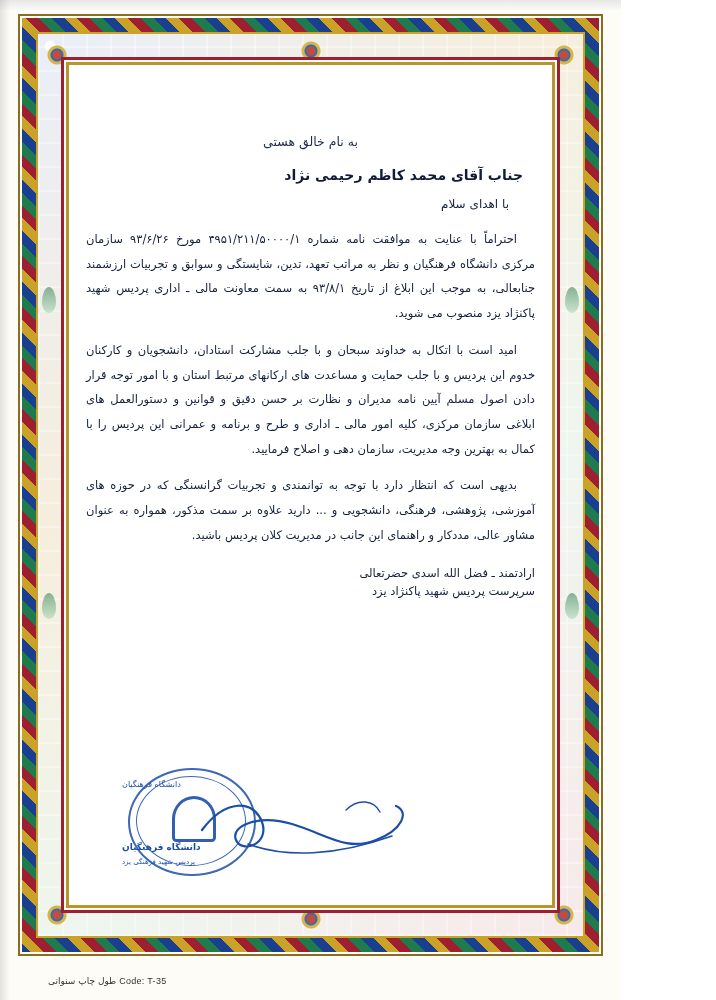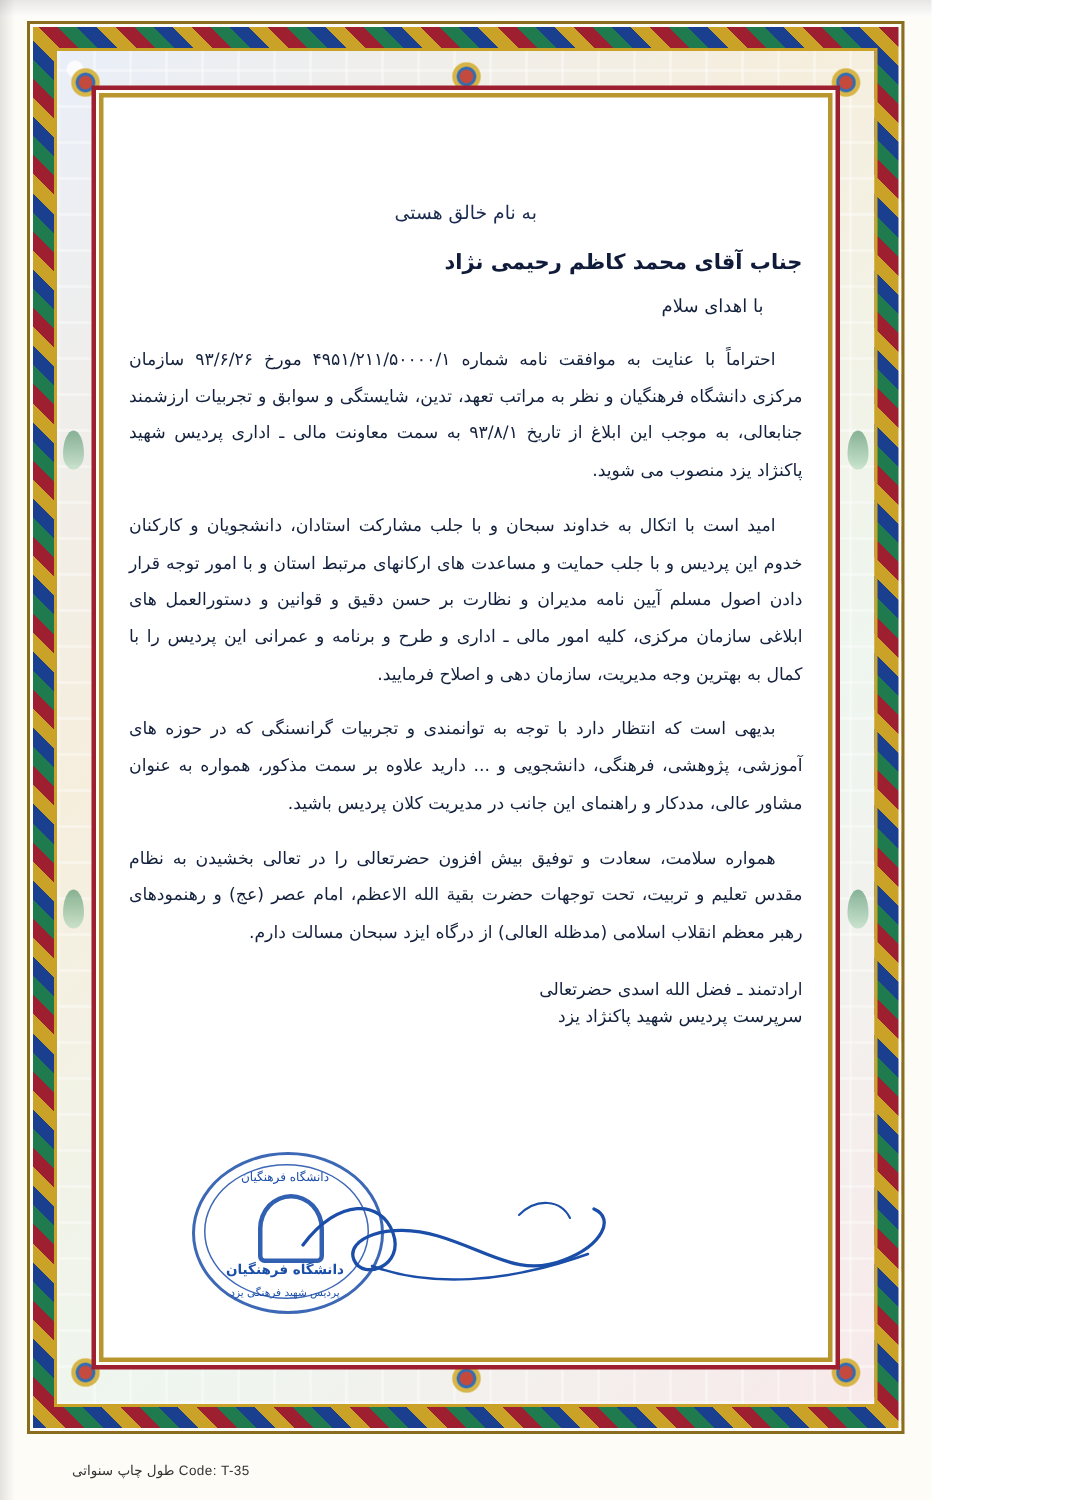--- a/index.html
+++ b/index.html
@@ -111,21 +111,21 @@
     text-align: left;
     line-height: 1.9;
     margin-bottom: 6px;
     direction: rtl;
   }
   .meta .row { display: block; }
 
   .addressee {
     font-size: 14px;
     font-weight: bold;
-    margin: 2px 0 14px 0;
+    margin: 2px 12px 14px 0;
     color: #101b3a;
   }
   .salutation {
     font-size: 12px;
     margin: 0 0 16px 0;
     padding-right: 26px;
   }
   .para {
     font-size: 11.5px;
     line-height: 2.15;
@@ -172,21 +172,21 @@
     top: 14px;
     width: 108px;
     height: 88px;
     border-width: 1px;
   }
   .stamp-text-top,
   .stamp-text-bottom,
   .stamp-text-sub {
     position: absolute;
     width: 136px;
-    text-align: center;
+    text-align: left;
     font-size: 8px;
     color: #1b4ea8;
     left: 0;
   }
   .stamp-text-top { top: 18px; }
   .stamp-text-bottom { top: 80px; font-size: 9px; font-weight: bold; }
   .stamp-text-sub { top: 96px; font-size: 7px; }
   .stamp-glyph {
     position: absolute;
     left: 50px;
@@ -268,21 +268,20 @@
 
     <div class="basmala">به نام خالق هستی</div>
 
 
     <div class="addressee">جناب آقای محمد کاظم رحیمی نژاد</div>
     <div class="salutation">با اهدای سلام</div>
 
     <p class="para indent">احتراماً با عنایت به موافقت نامه شماره ۴۹۵۱/۲۱۱/۵۰۰۰۰/۱ مورخ ۹۳/۶/۲۶ سازمان مرکزی دانشگاه فرهنگیان و نظر به مراتب تعهد، تدین، شایستگی و سوابق و تجربیات ارزشمند جنابعالی، به موجب این ابلاغ از تاریخ ۹۳/۸/۱ به سمت معاونت مالی ـ اداری پردیس شهید پاکنژاد یزد منصوب می شوید.</p>
     <p class="para indent">امید است با اتکال به خداوند سبحان و با جلب مشارکت استادان، دانشجویان و کارکنان خدوم این پردیس و با جلب حمایت و مساعدت های ارکانهای مرتبط استان و با امور توجه قرار دادن اصول مسلم آیین نامه مدیران و نظارت بر حسن دقیق و قوانین و دستورالعمل های ابلاغی سازمان مرکزی، کلیه امور مالی ـ اداری و طرح و برنامه و عمرانی این پردیس را با کمال به بهترین وجه مدیریت، سازمان دهی و اصلاح فرمایید.</p>
     <p class="para indent">بدیهی است که انتظار دارد با توجه به توانمندی و تجربیات گرانسنگی که در حوزه های آموزشی، پژوهشی، فرهنگی، دانشجویی و ... دارید علاوه بر سمت مذکور، همواره به عنوان مشاور عالی، مددکار و راهنمای این جانب در مدیریت کلان پردیس باشید.</p>
-    <p class="para indent">همواره سلامت، سعادت و توفیق بیش افزون حضرتعالی را در تعالی بخشیدن به نظام مقدس تعلیم و تربیت، تحت توجهات حضرت بقیة الله الاعظم، امام عصر (عج) و رهنمودهای رهبر معظم انقلاب اسلامی (مدظله العالی) از درگاه ایزد سبحان مسالت دارم.</p>
 
     <div class="signoff">
       <span>ارادتمند ـ فضل الله اسدی حضرتعالی</span>
       <span class="role">سرپرست پردیس شهید پاکنژاد یزد</span>
     </div>
 
     <div class="stamp">
       <div class="stamp-oval"></div>
       <div class="stamp-oval inner"></div>
       <div class="stamp-glyph"></div>

